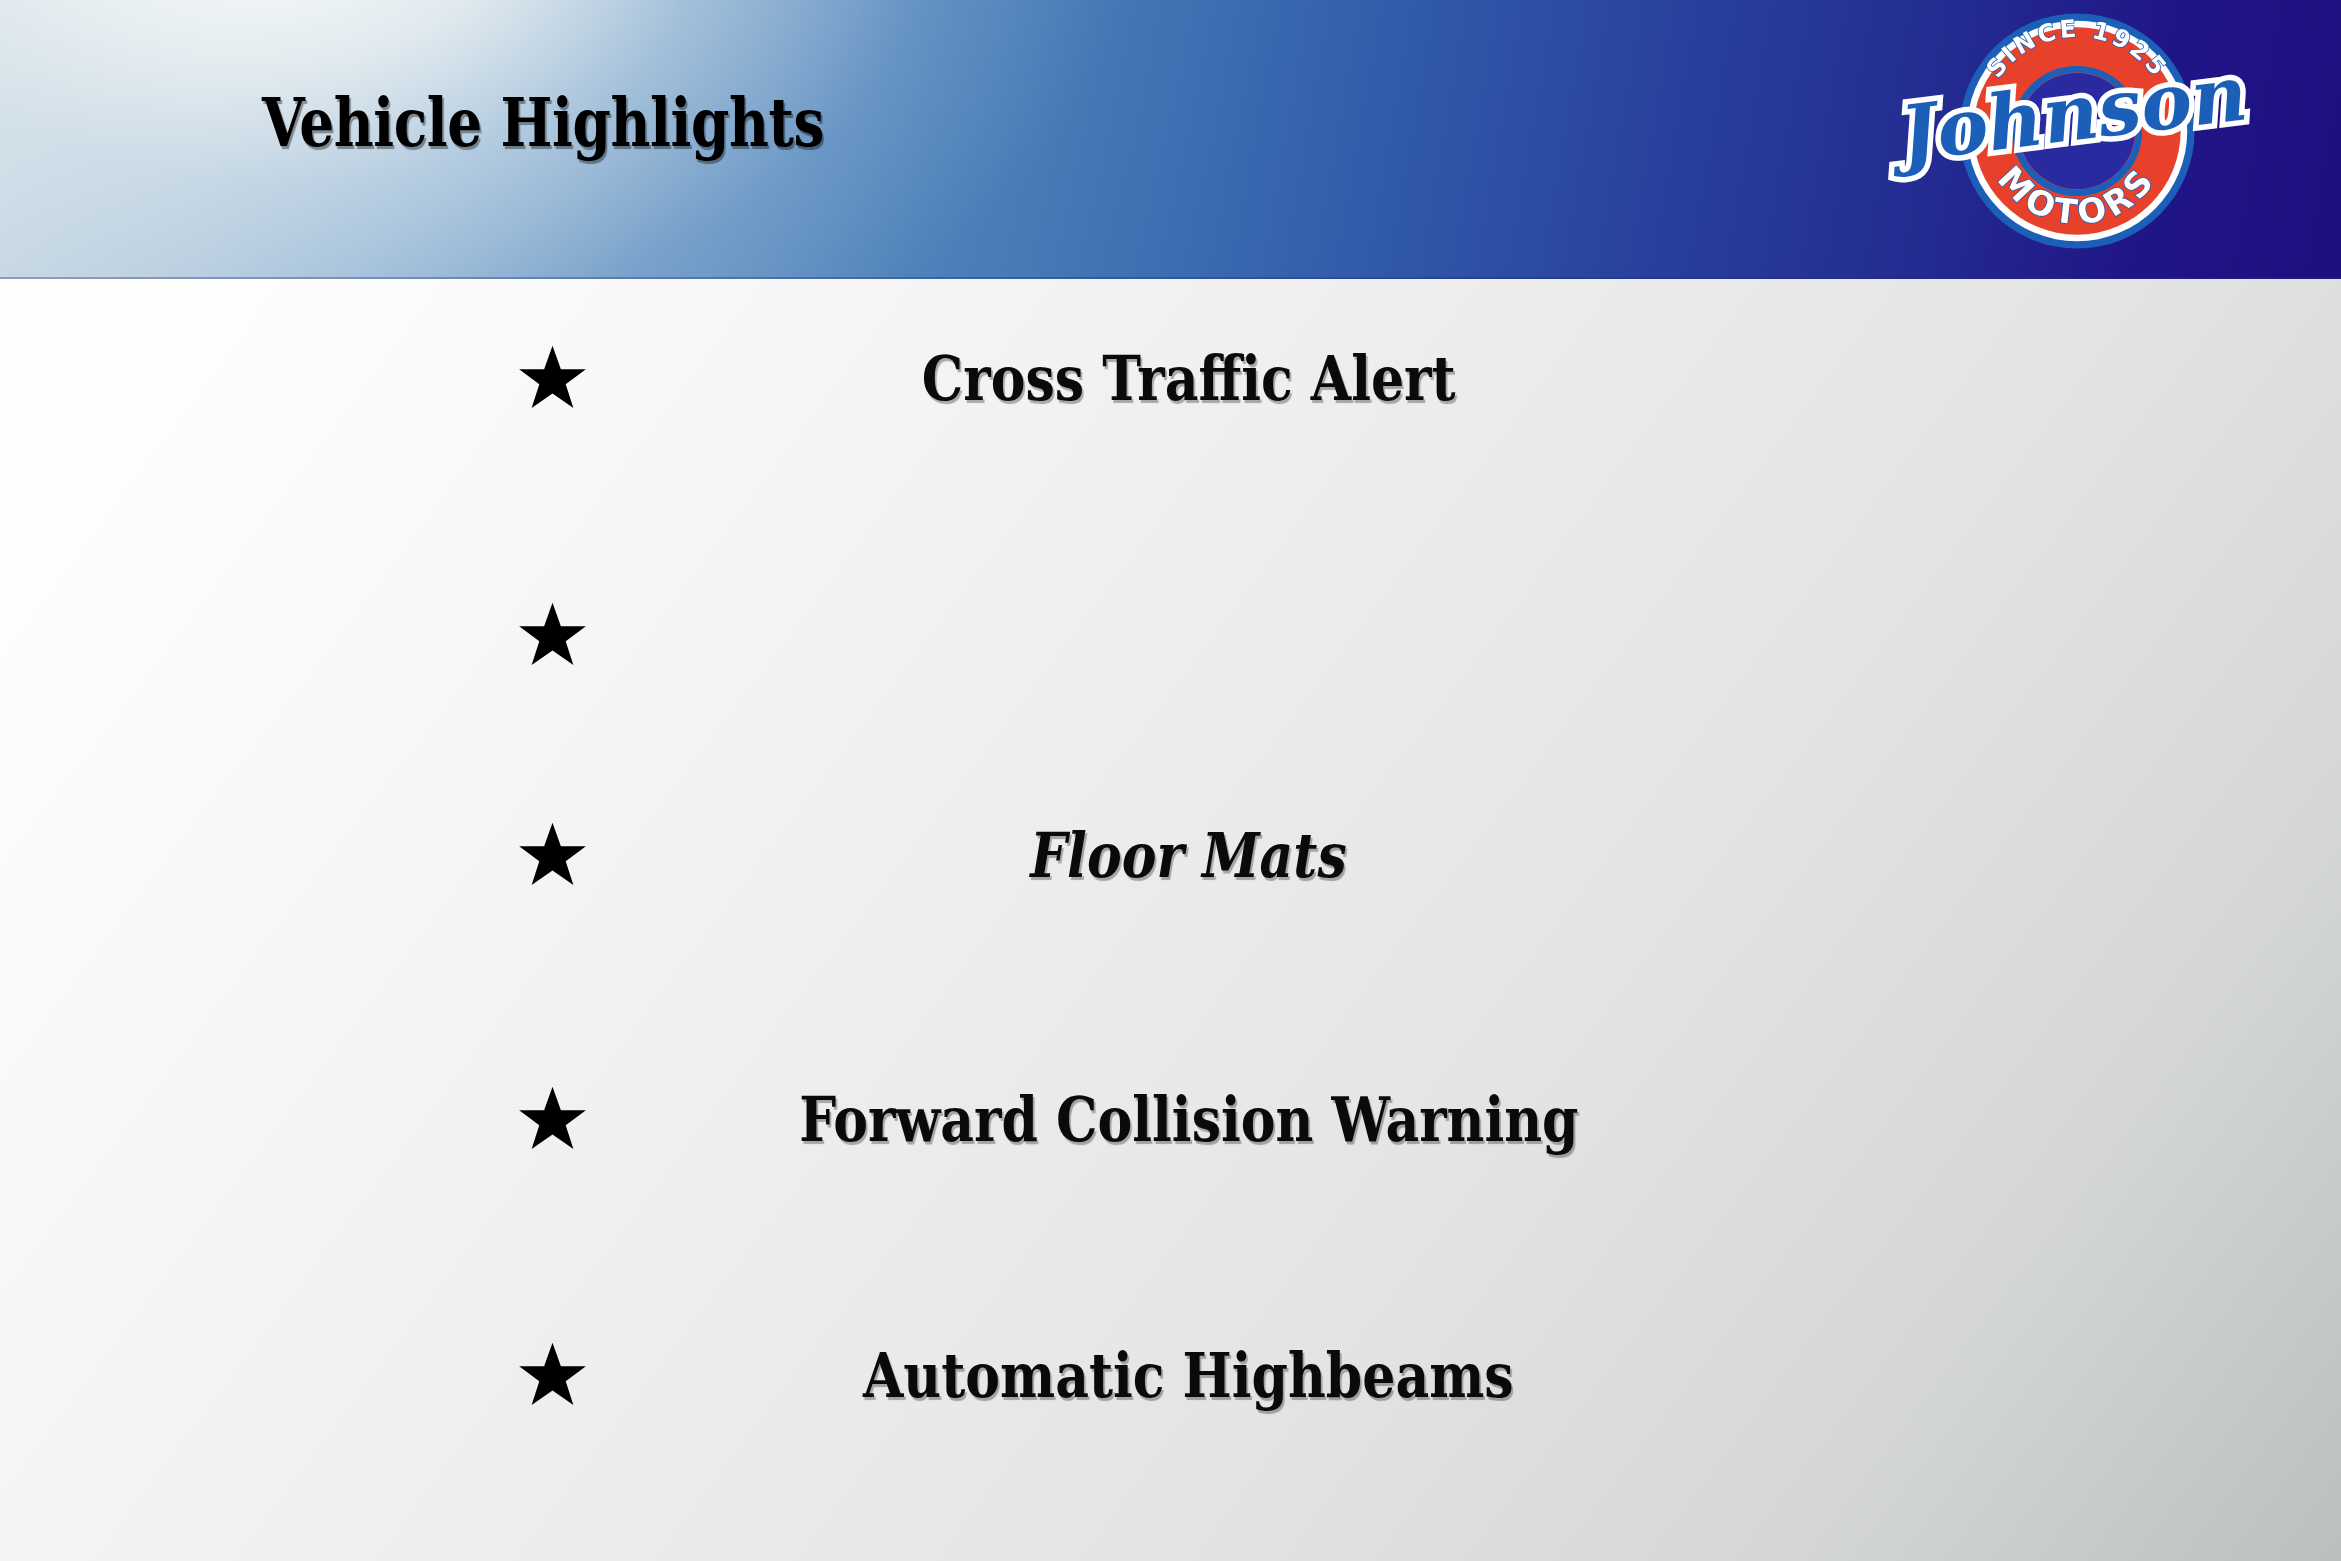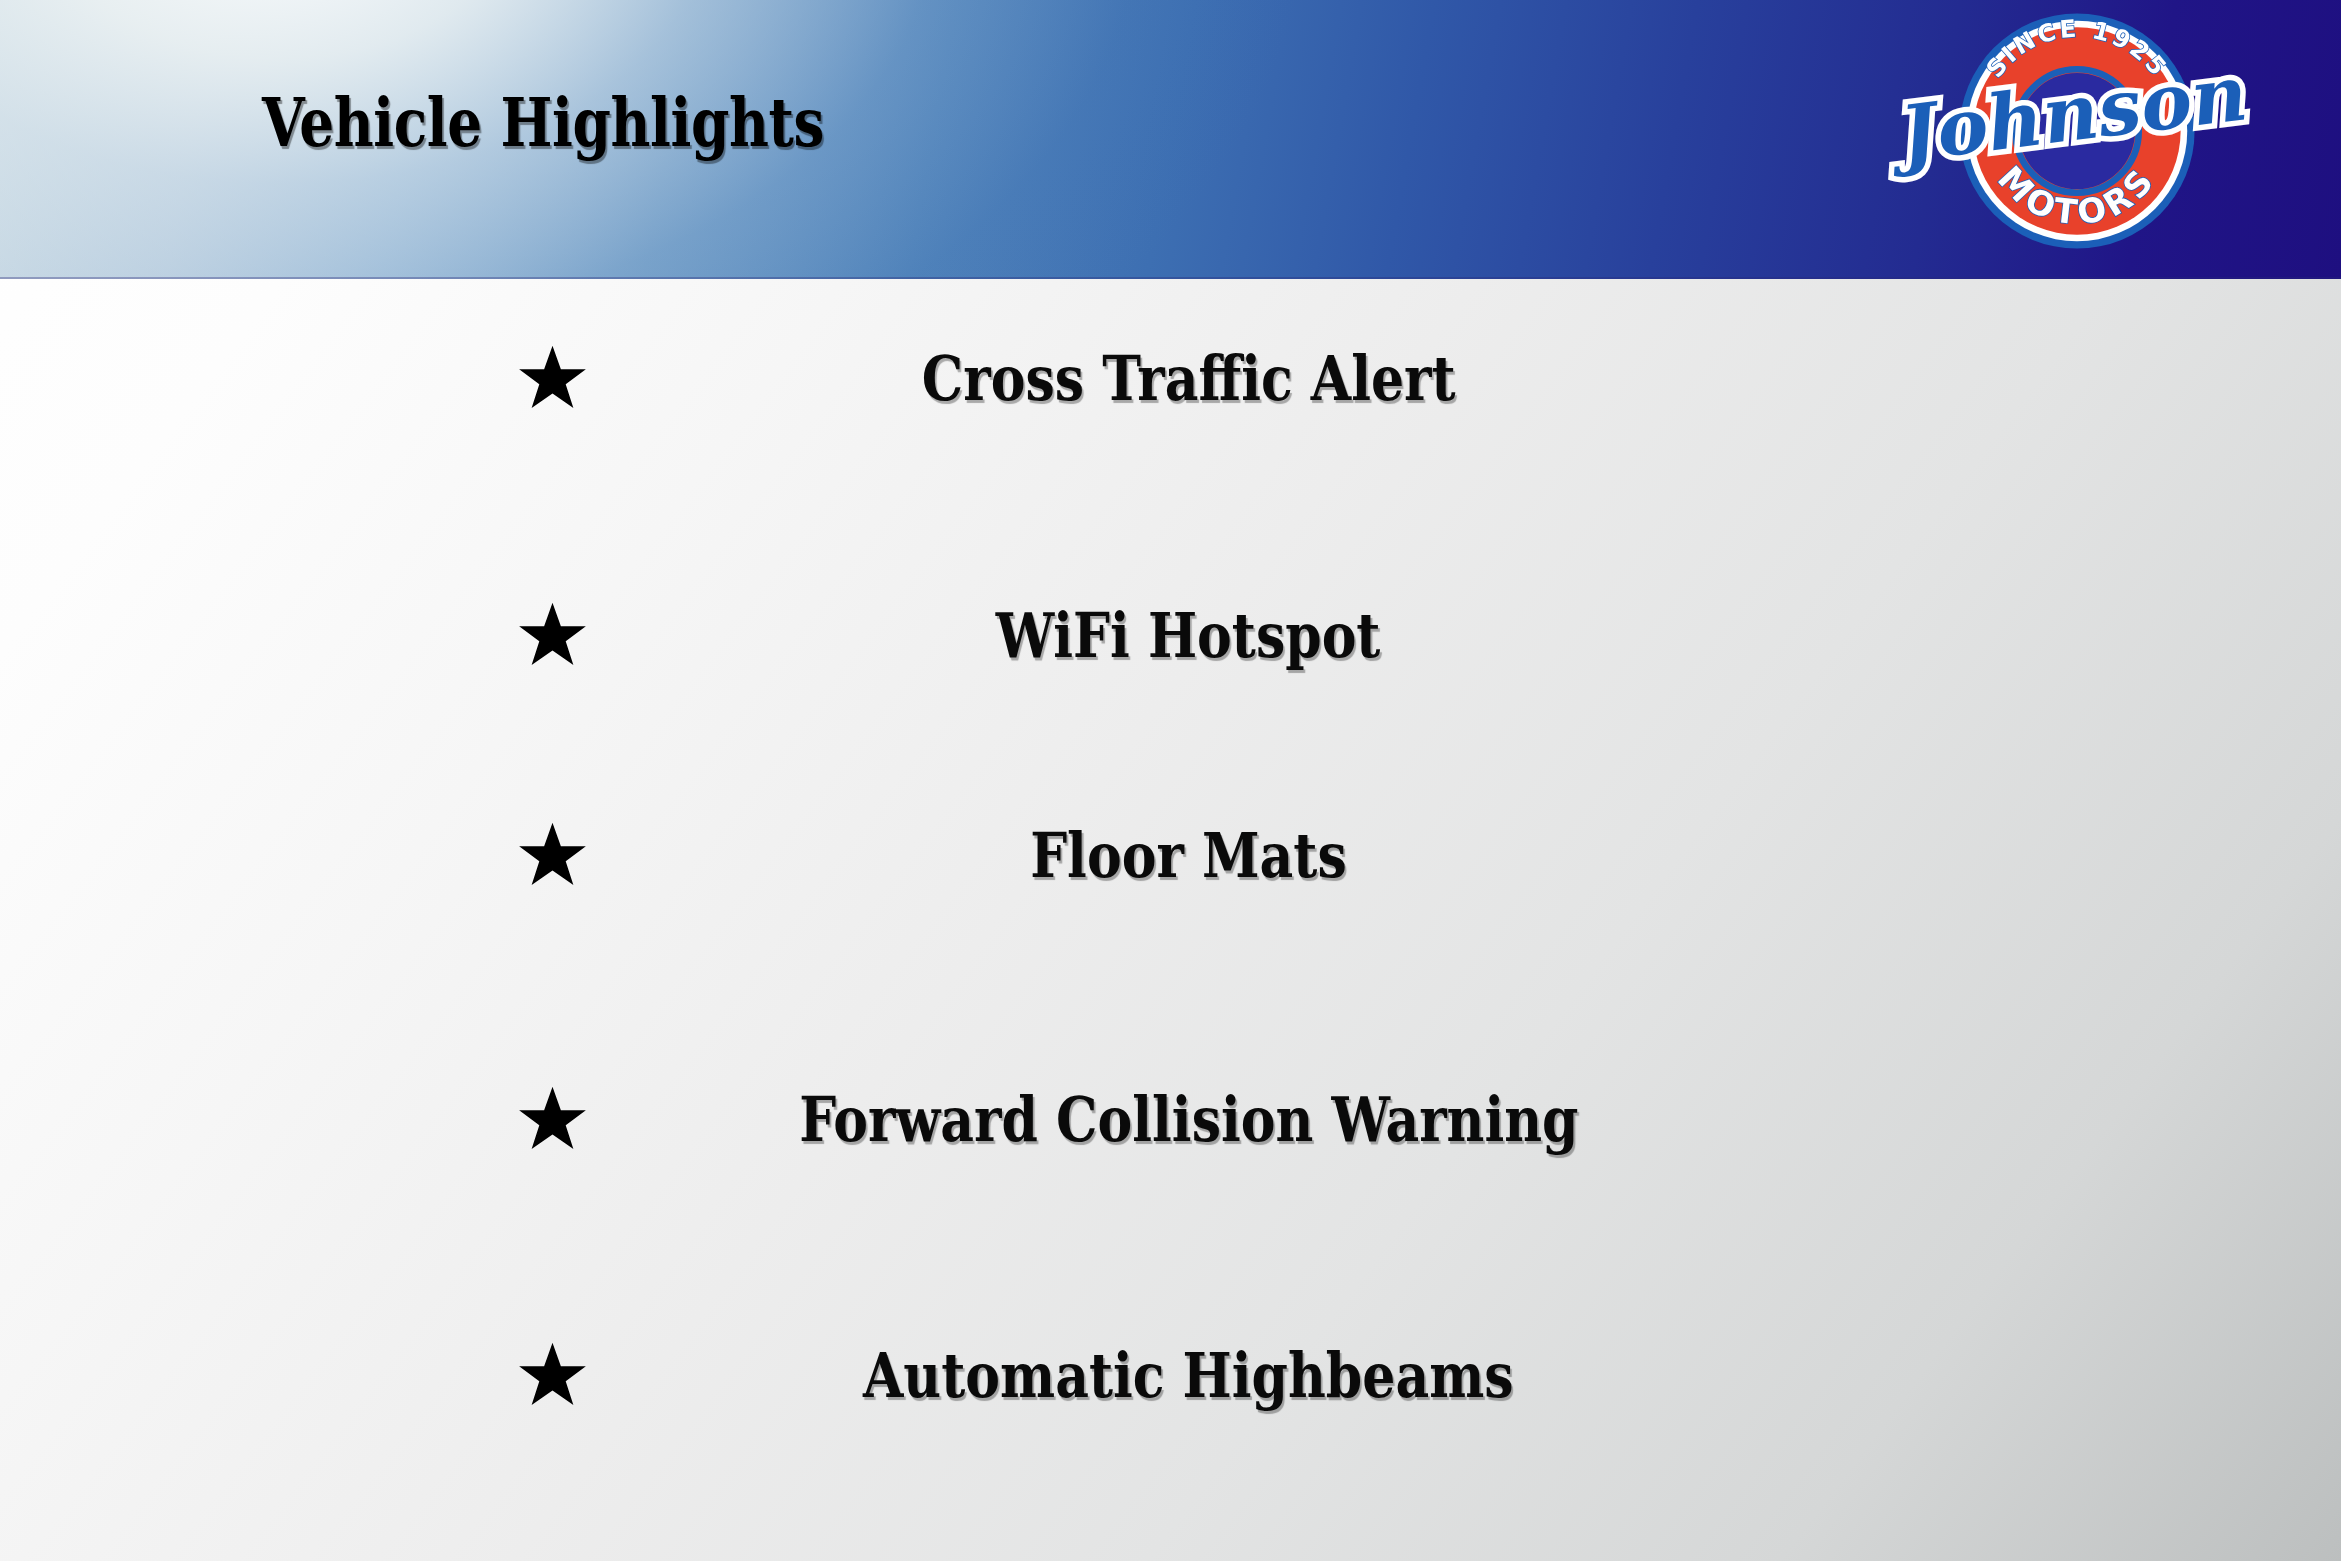--- a/index.html
+++ b/index.html
@@ -149,21 +149,21 @@
     text-shadow: 2.1px 2.6px 1px rgba(0,0,0,0.30);
   }
   .bullet-text > span {
     display: inline-block;
     transform: scaleX(0.84);
     transform-origin: center center;
   }
 
   .row-0 { top: 29px;   }
   .row-1 { top: 286px;  }
-  .row-2 { top: 506px;  }
+  .row-2 { top: 506px; font-style: italic;  }
   .row-3 { top: 770px; }
   .row-4 { top: 1026px; }
 </style>
 </head>
 <body>
 
 <div class="slide">
 
   <div class="content-area"></div>
 
@@ -215,23 +215,20 @@
         <span>Cross Traffic Alert</span>
       </div>
     </div>
 
     <div class="bullet-row row-1">
       <span class="bullet-star">
         <svg viewBox="0 0 100 100" xmlns="http://www.w3.org/2000/svg">
           <polygon fill="currentColor" points="50,3 61.8,36.3 97,36.3 68.6,57.3 79.4,91 50,70.5 20.6,91 31.4,57.3 3,36.3 38.2,36.3"></polygon>
         </svg>
       </span>
-      <div class="bullet-text">
-        <span>WiFi Hotspot</span>
-      </div>
     </div>
 
     <div class="bullet-row row-2">
       <span class="bullet-star">
         <svg viewBox="0 0 100 100" xmlns="http://www.w3.org/2000/svg">
           <polygon fill="currentColor" points="50,3 61.8,36.3 97,36.3 68.6,57.3 79.4,91 50,70.5 20.6,91 31.4,57.3 3,36.3 38.2,36.3"></polygon>
         </svg>
       </span>
       <div class="bullet-text">
         <span>Floor Mats</span>

